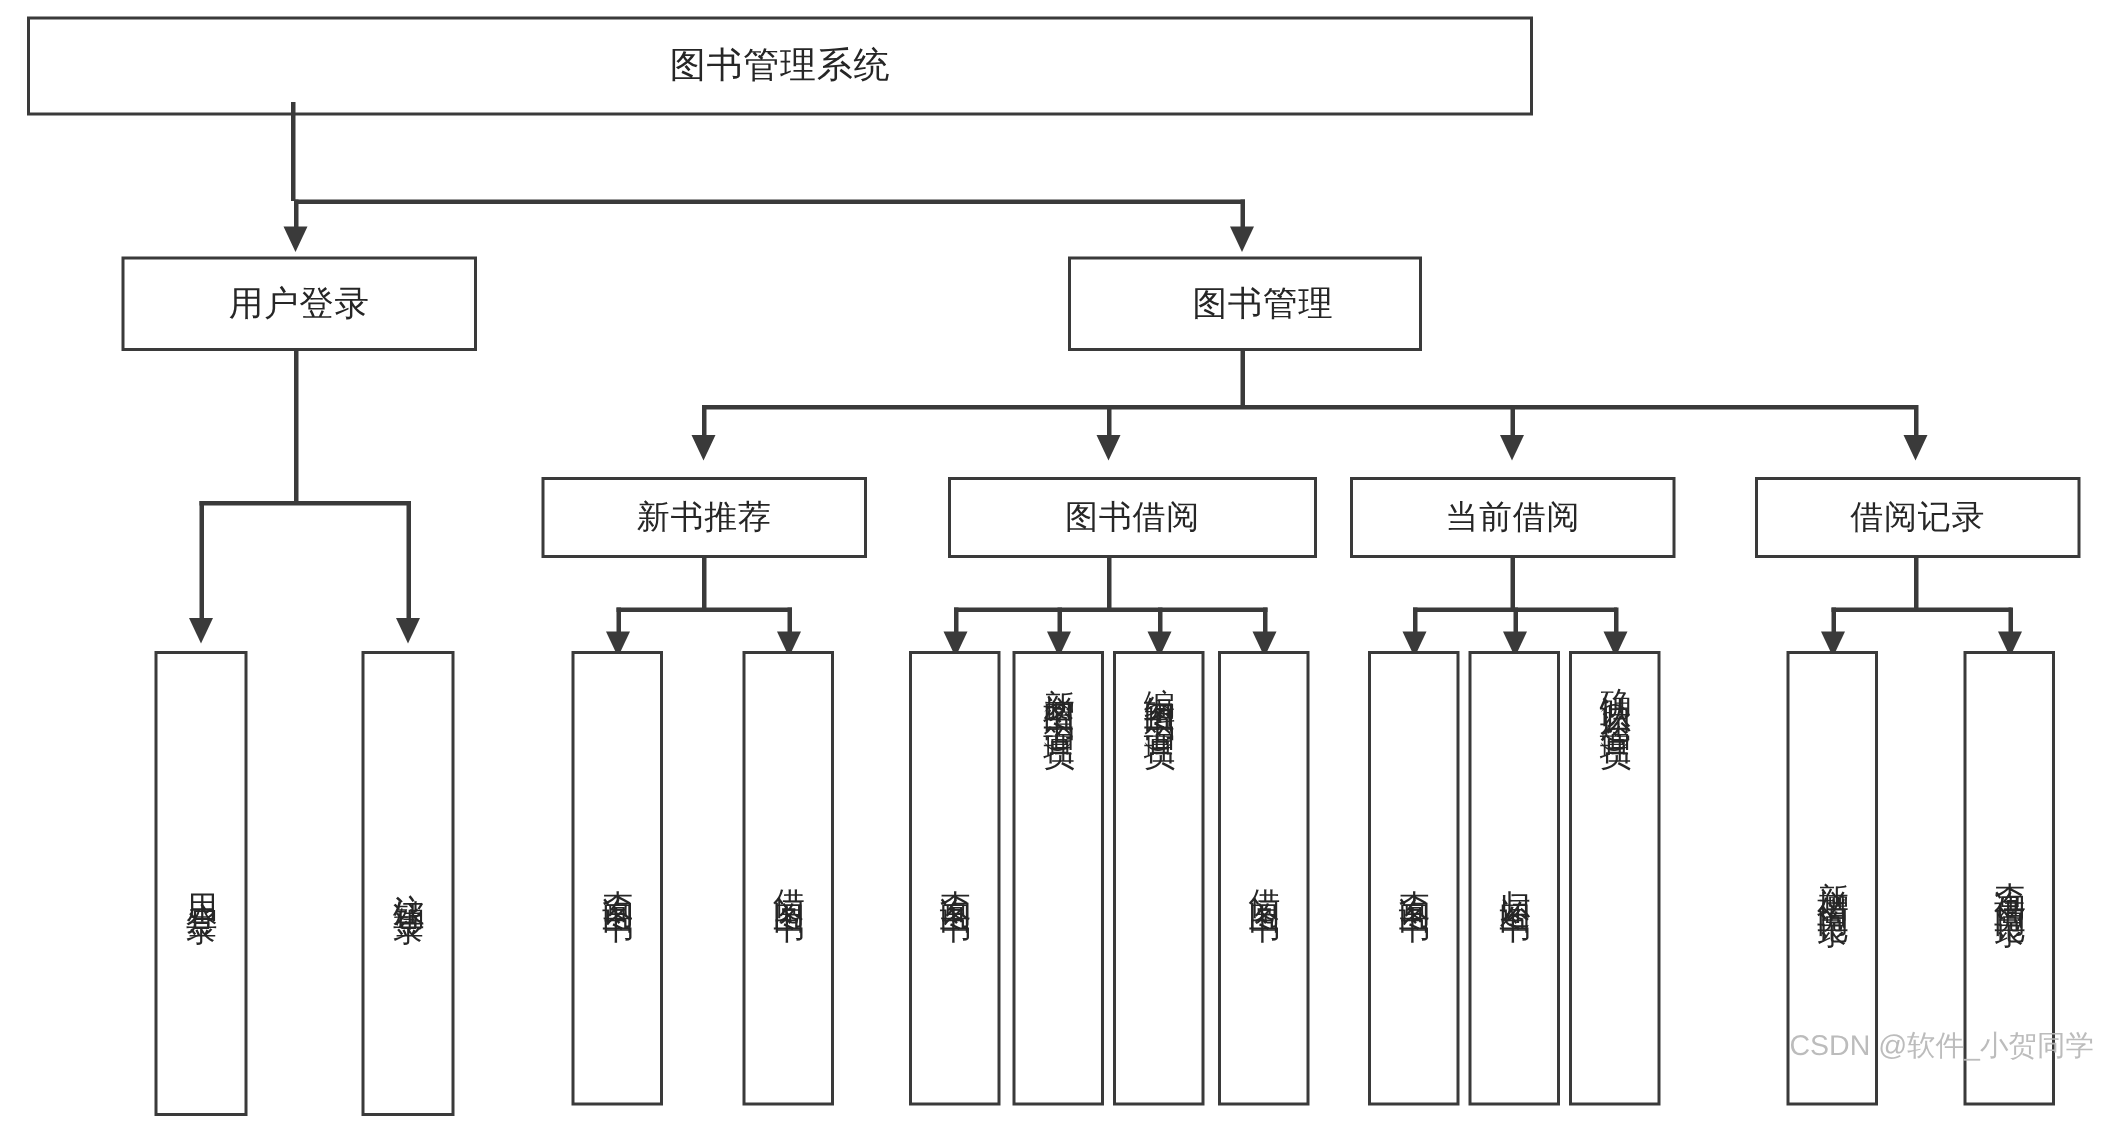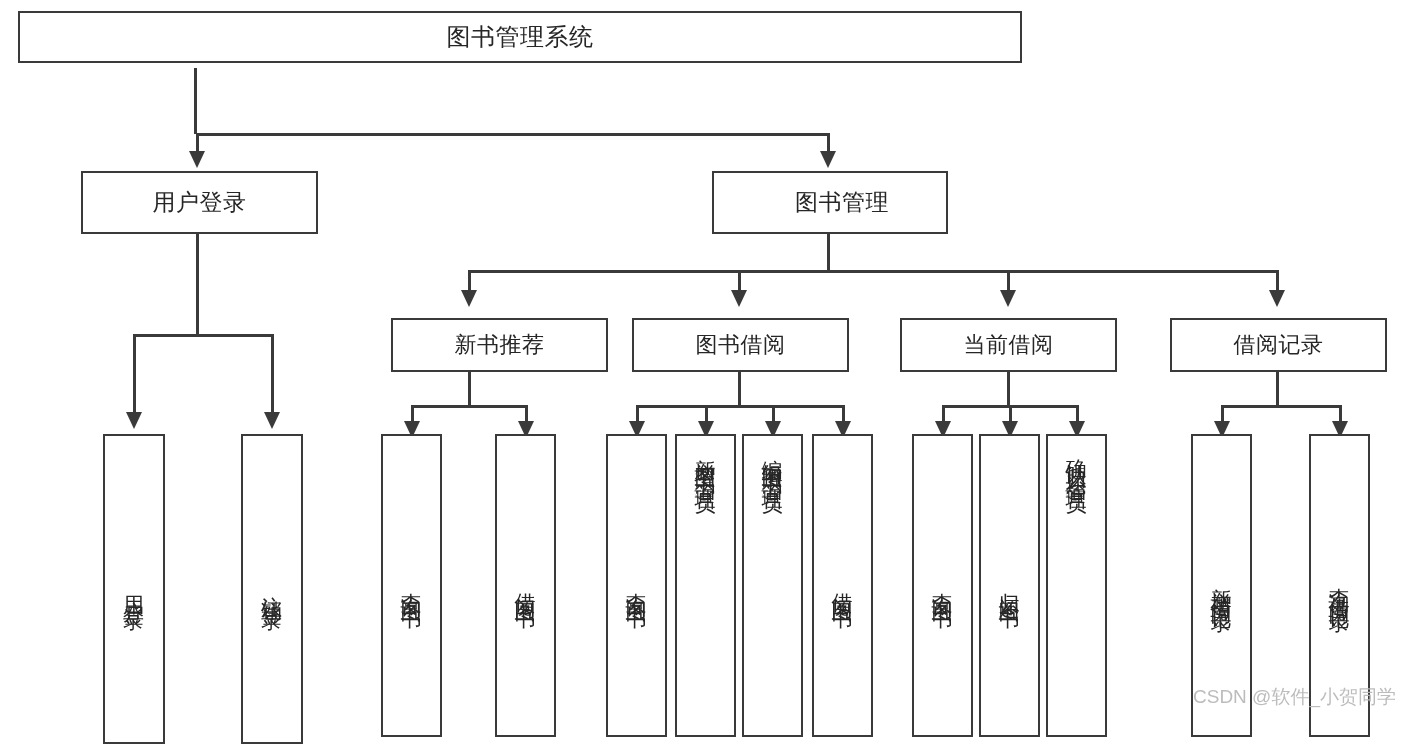--- a/index.html
+++ b/index.html
@@ -88,21 +88,21 @@
     white-space: nowrap;
     opacity: 0.95;
     pointer-events: none;
   }
 </style>
 </head>
 <body>
 
 <div id="canvas">
 
-  <div class="node root" style="left:18px; top:11px; width:1004px; height:52px;justify-content:center;">
+  <div class="node root" style="left:18px; top:11px; width:1004px; height:66px;justify-content:center;">
     <span class="node-label">图书管理系统</span>
   </div>
 
   <div class="vline" style="left:194px; top:68px; width:2.5px; height:66px;"></div>
 
   <div class="hline" style="left:196px; top:133px; width:634px;"></div>
 
   <div class="vline" style="left:196px; top:133px; height:20px;"></div>
   <div class="arrow" style="left:189px; top:151px;"></div>
 
@@ -128,24 +128,24 @@
   <div class="hline" style="left:468px; top:270px; width:810px;"></div>
   <div class="vline" style="left:468px; top:270px; height:22px;"></div>
   <div class="arrow" style="left:461px; top:290px;"></div>
   <div class="vline" style="left:738px; top:270px; height:22px;"></div>
   <div class="arrow" style="left:731px; top:290px;"></div>
   <div class="vline" style="left:1007px; top:270px; height:22px;"></div>
   <div class="arrow" style="left:1000px; top:290px;"></div>
   <div class="vline" style="left:1276px; top:270px; height:22px;"></div>
   <div class="arrow" style="left:1269px; top:290px;"></div>
 
-  <div class="node level2" style="left:361px; top:318px; width:217px; height:54px;margin-left:30px;">
+  <div class="node level2" style="left:361px; top:318px; width:217px; height:54px;">
     <span class="node-label">新书推荐</span>
   </div>
-  <div class="node level2" style="left:632px; top:318px; width:217px; height:54px;">
+  <div class="node level2" style="left:632px; top:318px; width:246px; height:54px;">
     <span class="node-label">图书借阅</span>
   </div>
   <div class="node level2" style="left:1170px; top:318px; width:217px; height:54px;">
     <span class="node-label">借阅记录</span>
   </div>
   <div class="node level2" style="left:900px; top:318px; width:217px; height:54px;">
     <span class="node-label">当前借阅</span>
   </div>
 
   <div class="vline" style="left:468px; top:372px; height:34px;"></div>

